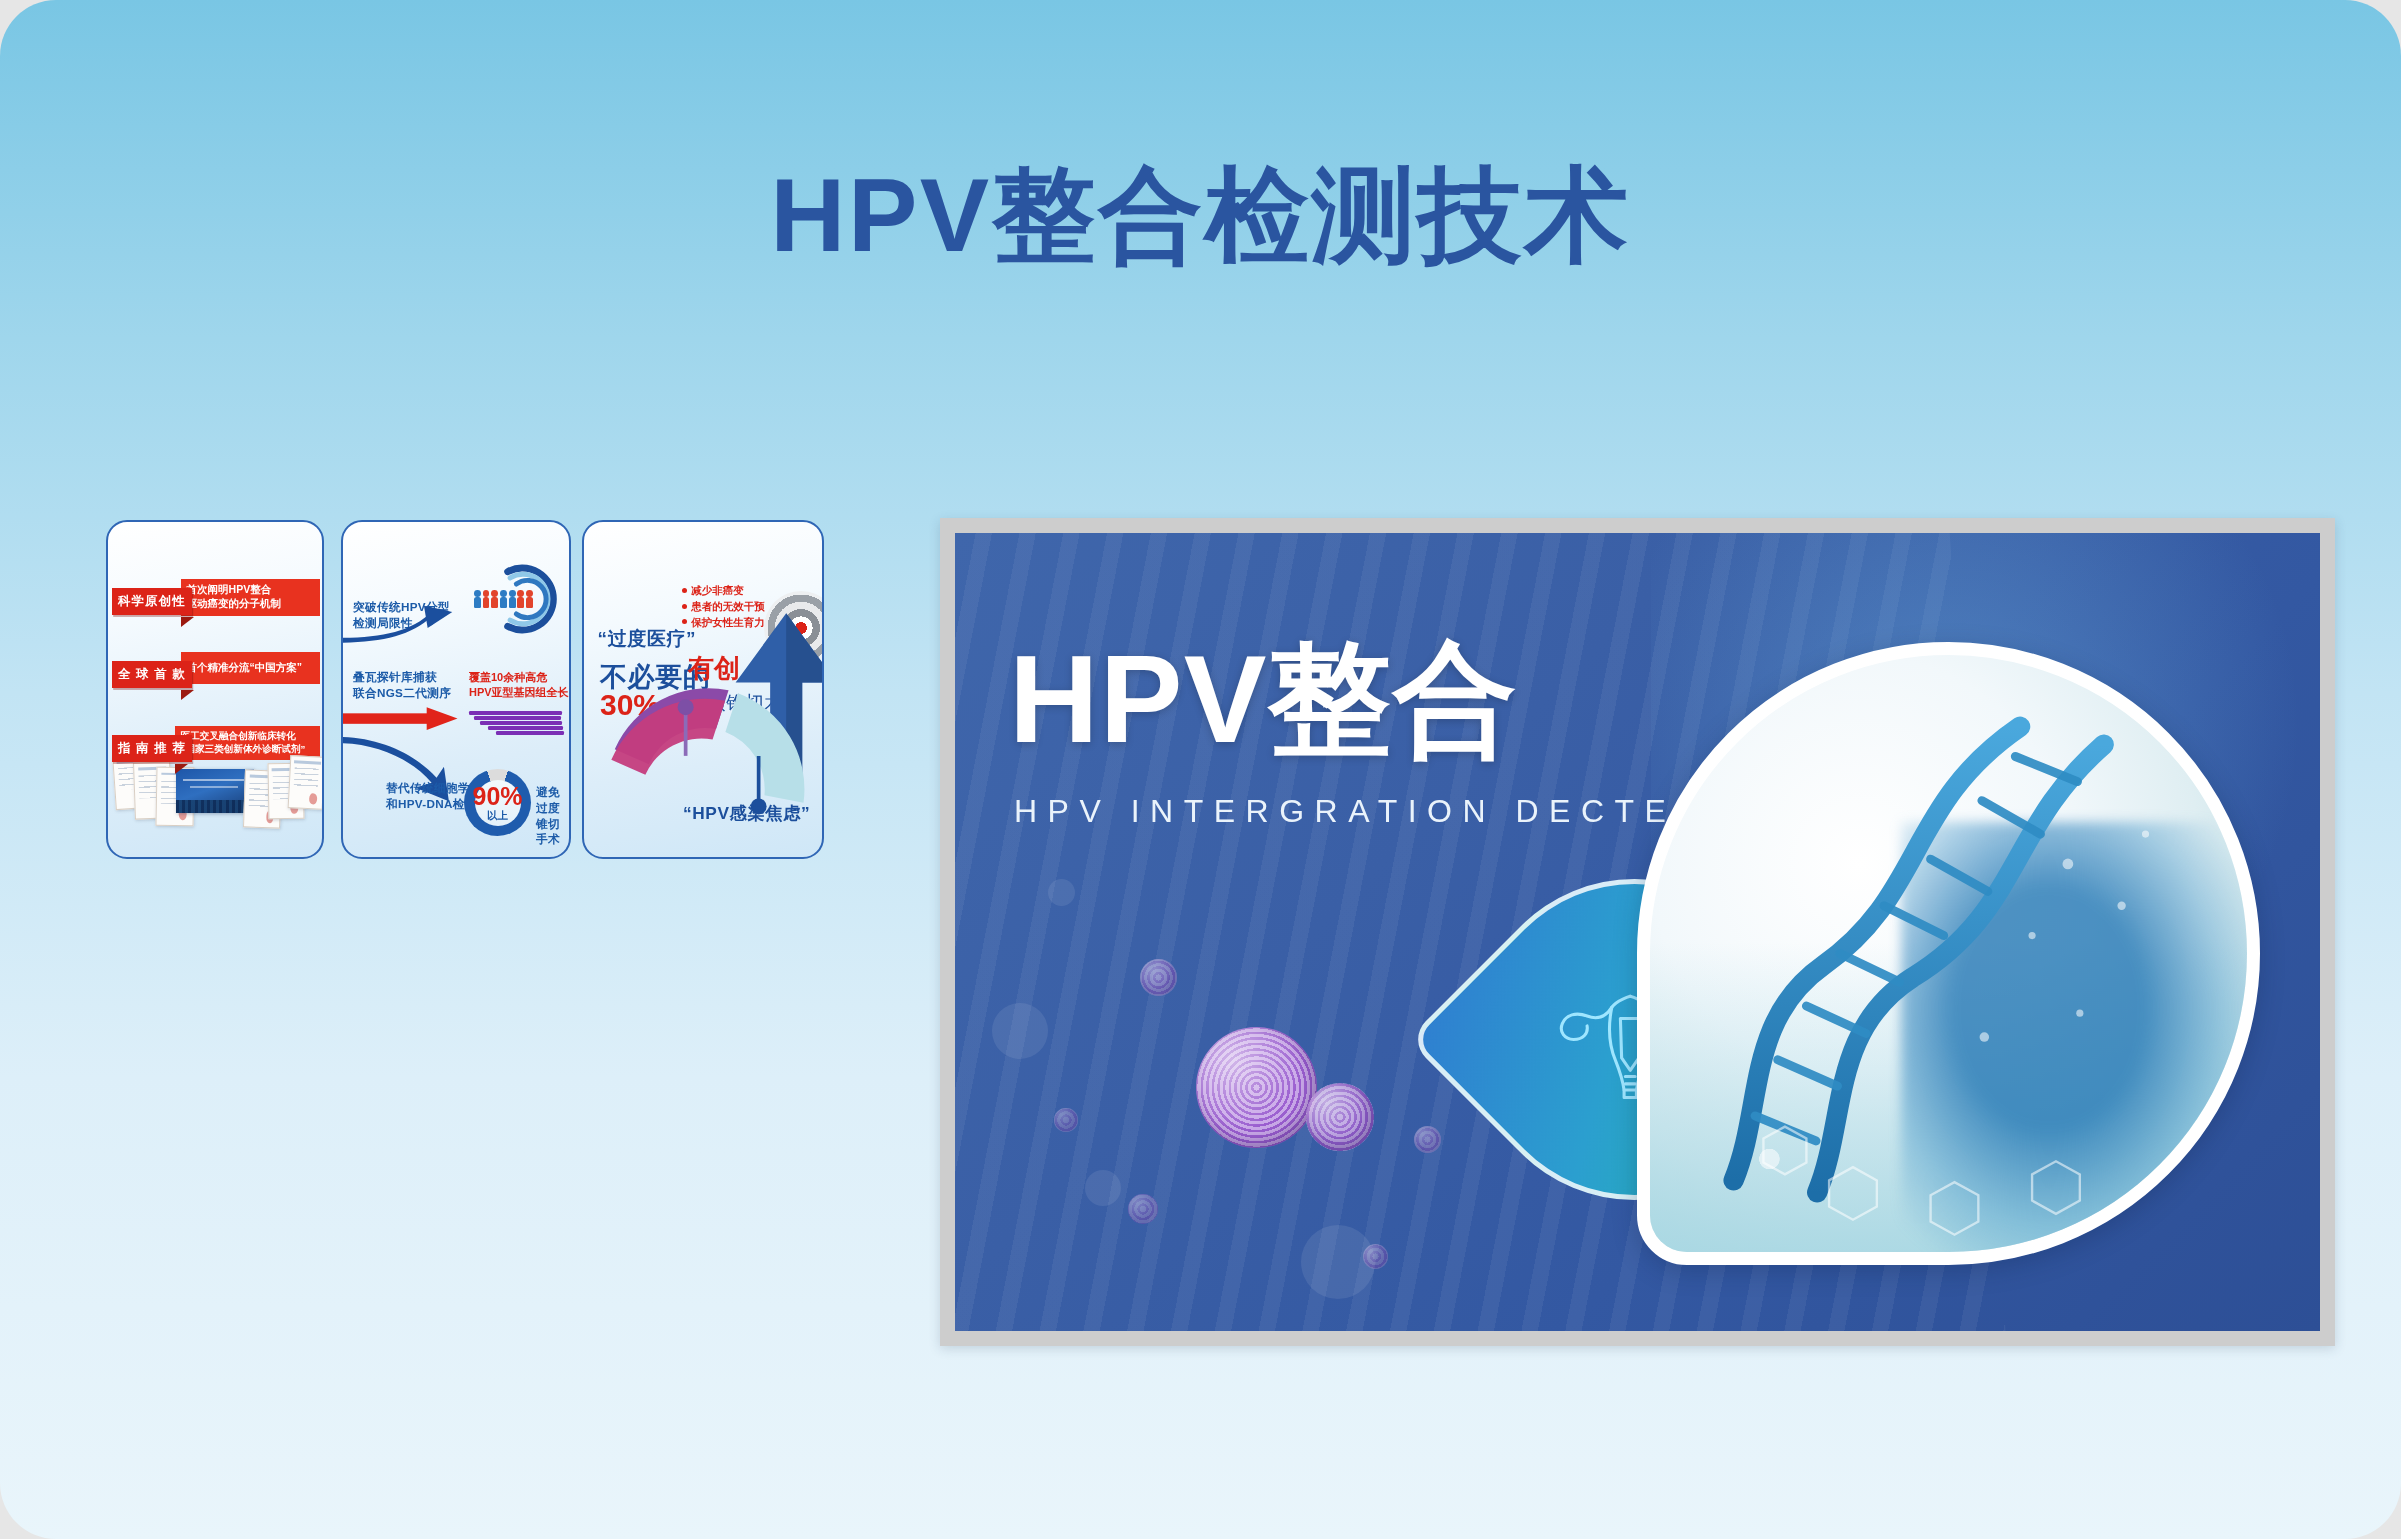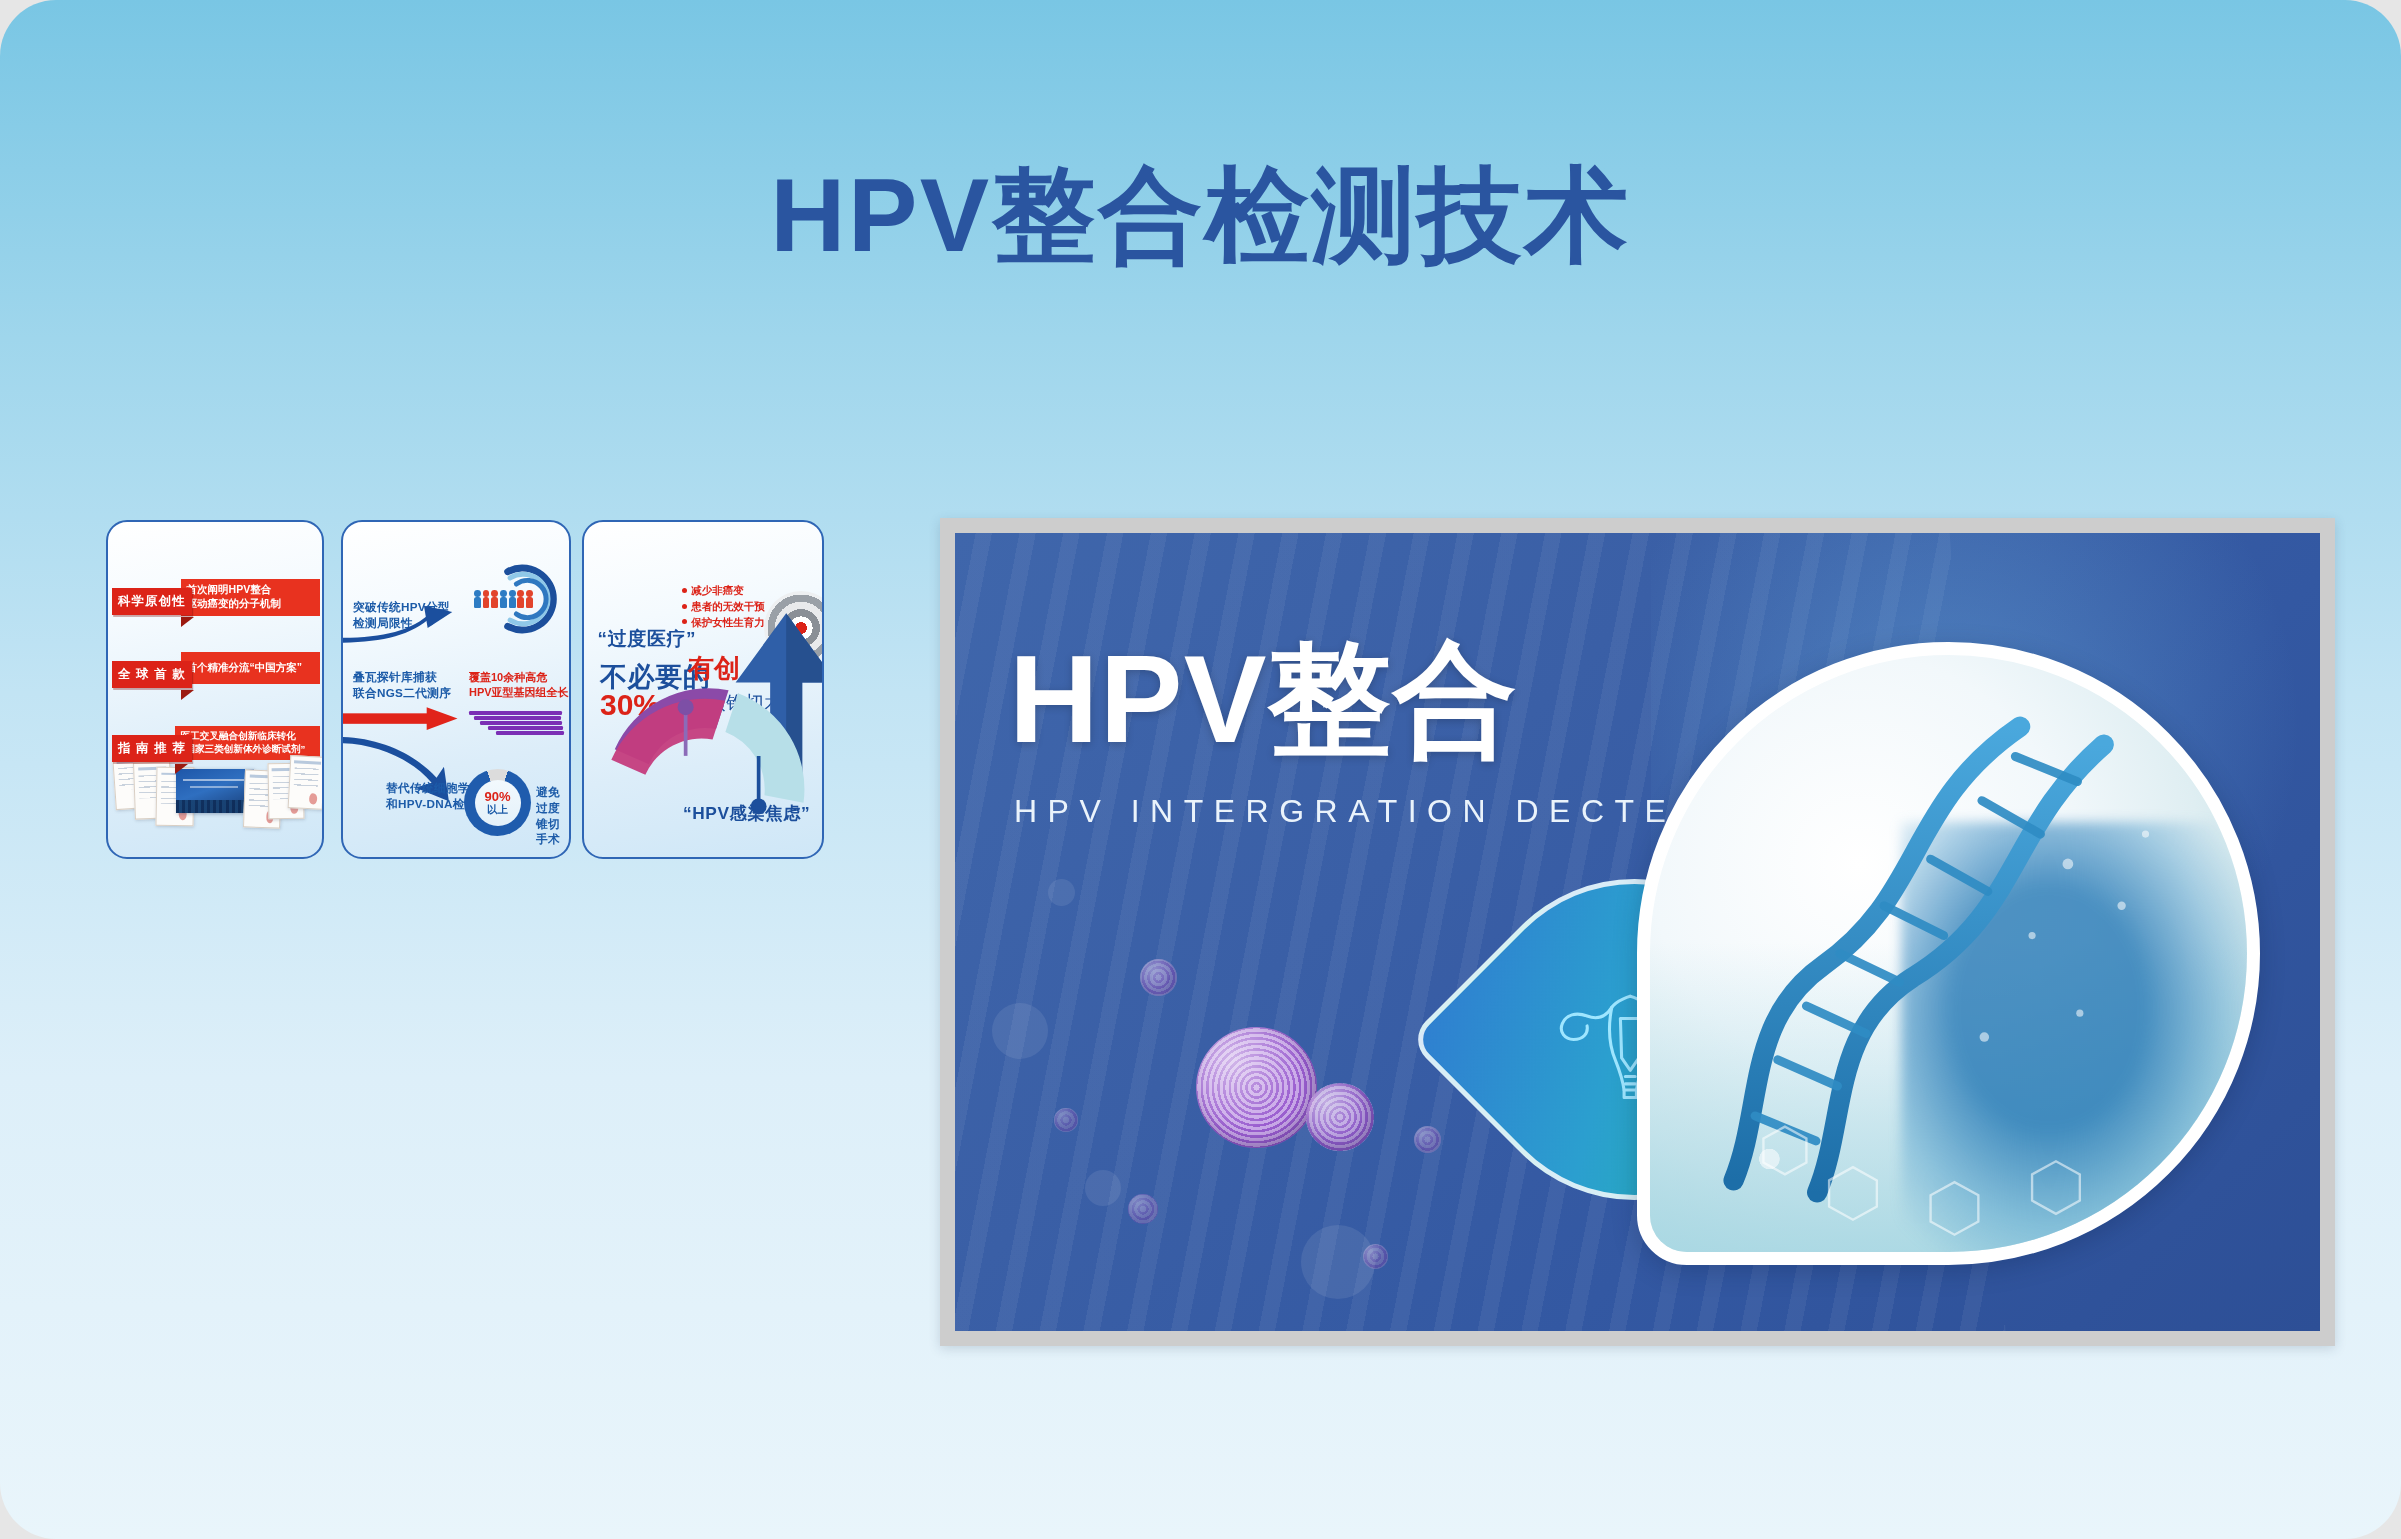--- a/index.html
+++ b/index.html
@@ -118,21 +118,21 @@
   .donut {
     position:absolute; width:67px; height:67px; border-radius:50%;
     background: conic-gradient(from 18deg, #1f5cad 0deg 324deg, #dcdcdc 324deg 360deg);
     display:flex; align-items:center; justify-content:center;
   }
   .donut .hole{
     width:46px;height:46px;border-radius:50%;
     background:linear-gradient(180deg,#f2f9fd,#e4f1fa);
     display:flex;flex-direction:column;align-items:center;justify-content:center;
   }
-  .donut .n{ color:#dc2318; font-weight:bold; font-size:13px; line-height:1; }
+  .donut .n{ color:#dc2318; font-weight:bold; font-size:25px; line-height:1; }
   .donut .s{ color:#1c5ba8; font-weight:bold; font-size:10.5px; line-height:1.1; margin-top:1.2px;}
 
   
   .c3quote { position:absolute; color:#1c4f9c; font-weight:bold; letter-spacing:0.6px; }
   .c3red { position:absolute; color:#dc2318; font-weight:bold; }
   .bullets { position:absolute; }
   .bullet { color:#dc2318; font-weight:bold; font-size:10.5px; line-height:1.5; white-space:nowrap; }
   .bullet i{ display:inline-block;width:5px;height:5px;border-radius:50%;background:#dc2318;margin-right:4.3px;vertical-align:1.2px;}
   .target { position:absolute; width:74px; height:74px; border-radius:50%;
     background: radial-gradient(circle, #dc2318 0 11%, #ffffff 11% 22%, #8a8f96 22% 36%, #e9eaec 36% 50%, #9aa0a7 50% 64%, #eef0f2 64% 78%, #b9bfc6 78% 92%, rgba(255,255,255,0) 92%);

